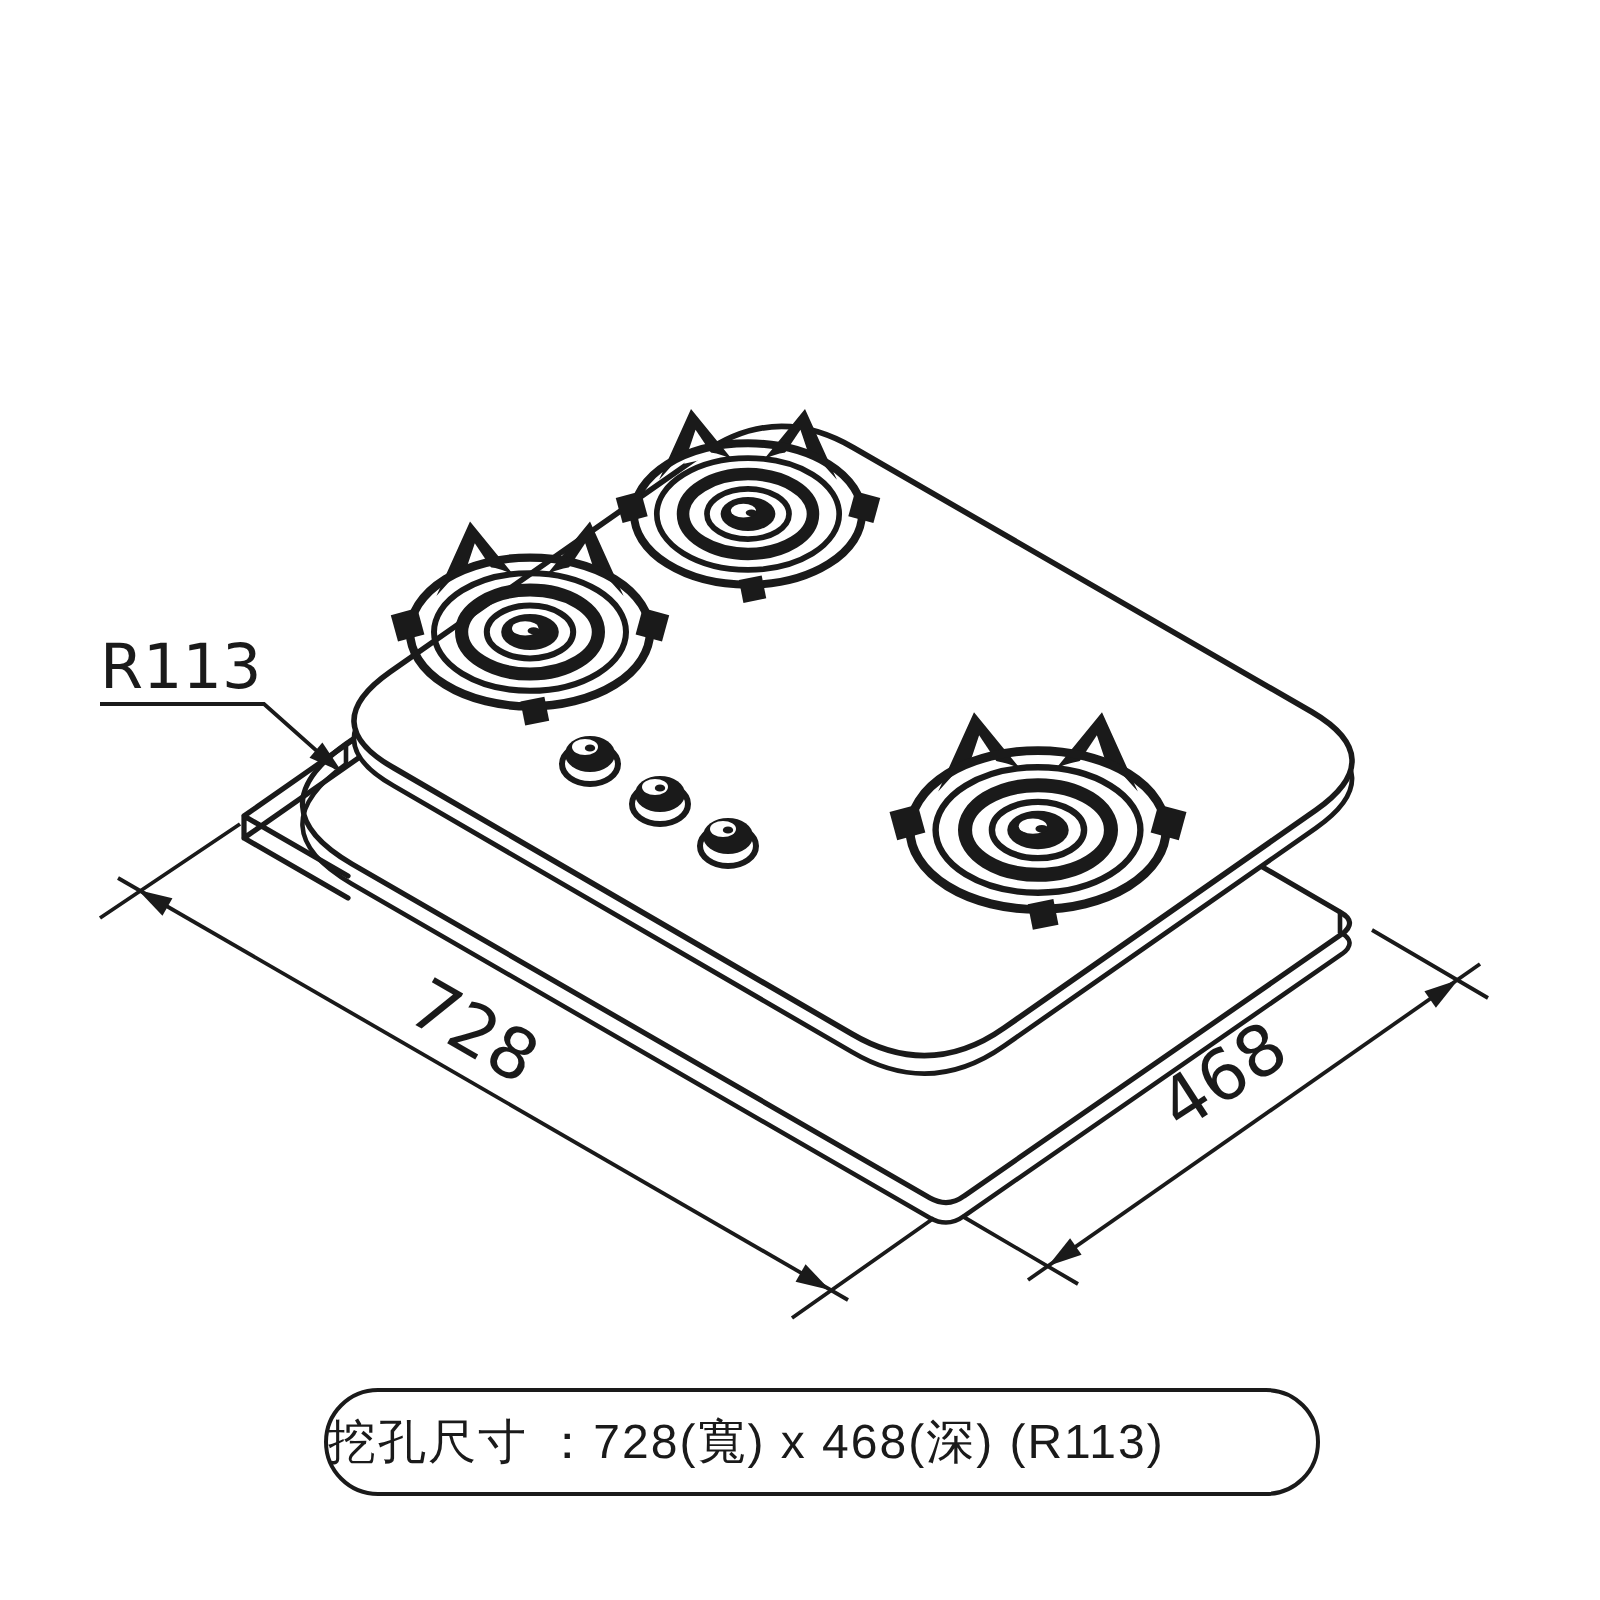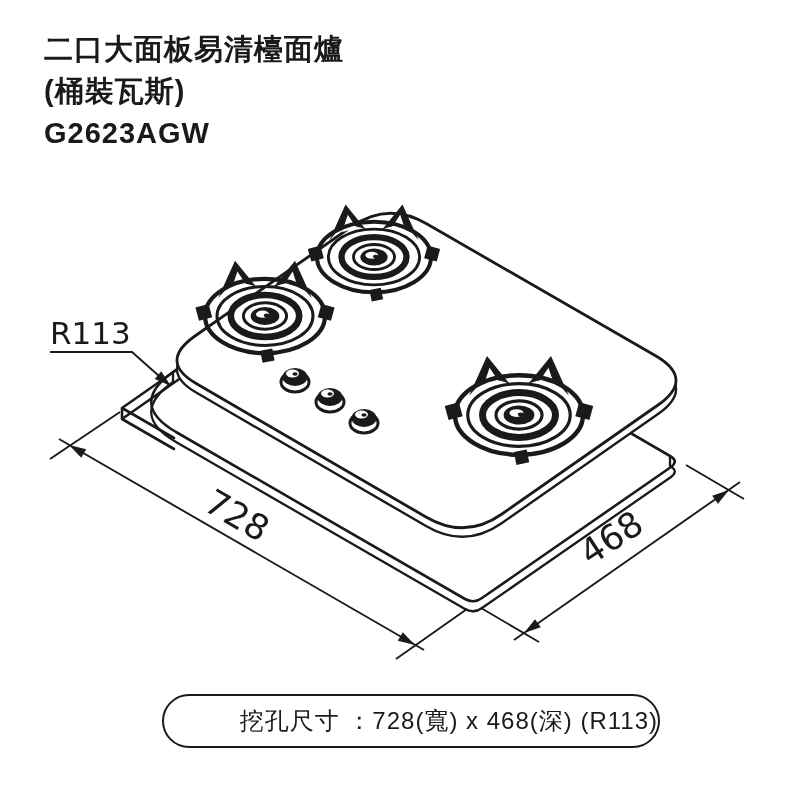--- a/index.html
+++ b/index.html
@@ -4,34 +4,29 @@
 <style>
   html,body{margin:0;padding:0;background:#ffffff;}
   .page{position:relative;width:800px;height:800px;background:#ffffff;overflow:hidden;
         font-family:"Liberation Sans","DejaVu Sans",sans-serif;color:#1a1a1a;}
   .title-block{position:absolute;left:44px;top:28px;line-height:42px;}
   .title-line{font-size:29px;font-weight:700;letter-spacing:1px;white-space:nowrap;}
   .model-line{font-size:29px;font-weight:700;letter-spacing:1px;}
   .drawing{position:absolute;left:0;top:0;width:800px;height:800px;}
   .pill{position:absolute;left:162px;top:694px;width:494px;height:50px;
         border:2.5px solid #1a1a1a;border-radius:28px;
-        display:flex;align-items:center;justify-content:flex-end;
+        display:flex;align-items:center;justify-content:flex-start;
         font-size:24px;letter-spacing:1px;white-space:nowrap;background:#ffffff;}
   svg text{font-family:"DejaVu Sans","Liberation Sans",sans-serif;fill:#1a1a1a;}
 </style>
 </head>
 <body>
 
 <div class="page">
 
-  <div class="title-block">
-    <div class="title-line">二口大面板易清檯面爐</div>
-    <div class="title-line">(桶裝瓦斯)</div>
-    <div class="model-line">G2623AGW</div>
-  </div>
 
   <svg class="drawing" viewBox="0 0 800 800" xmlns="http://www.w3.org/2000/svg">
     <defs>
 
       <g id="burner-sym">
         <path d="M-78,-30 L-50,-92 L-14,-48 Q-40,-60 -60,-50 Z" fill="#1a1a1a" stroke="none"></path>
         <path d="M78,-30 L50,-92 L14,-48 Q40,-60 60,-50 Z" fill="#1a1a1a" stroke="none"></path>
         <path d="M-56,-44 L-46,-74 L-30,-50 Z" fill="#ffffff" stroke="none"></path>
         <path d="M56,-44 L46,-74 L30,-50 Z" fill="#ffffff" stroke="none"></path>
         <ellipse rx="100" ry="62" fill="none" stroke="#1a1a1a" stroke-width="7"></ellipse>

